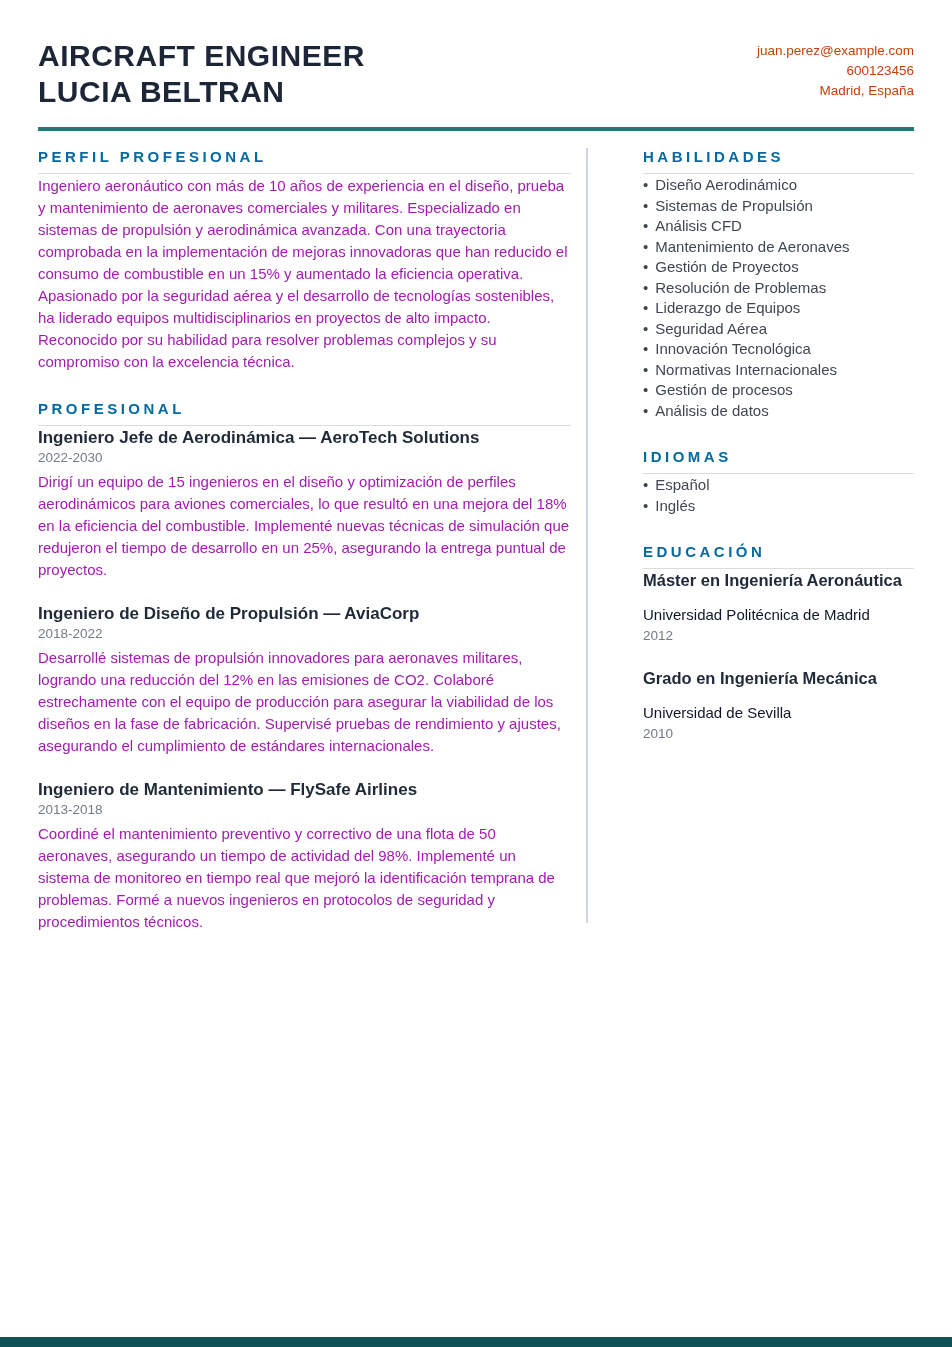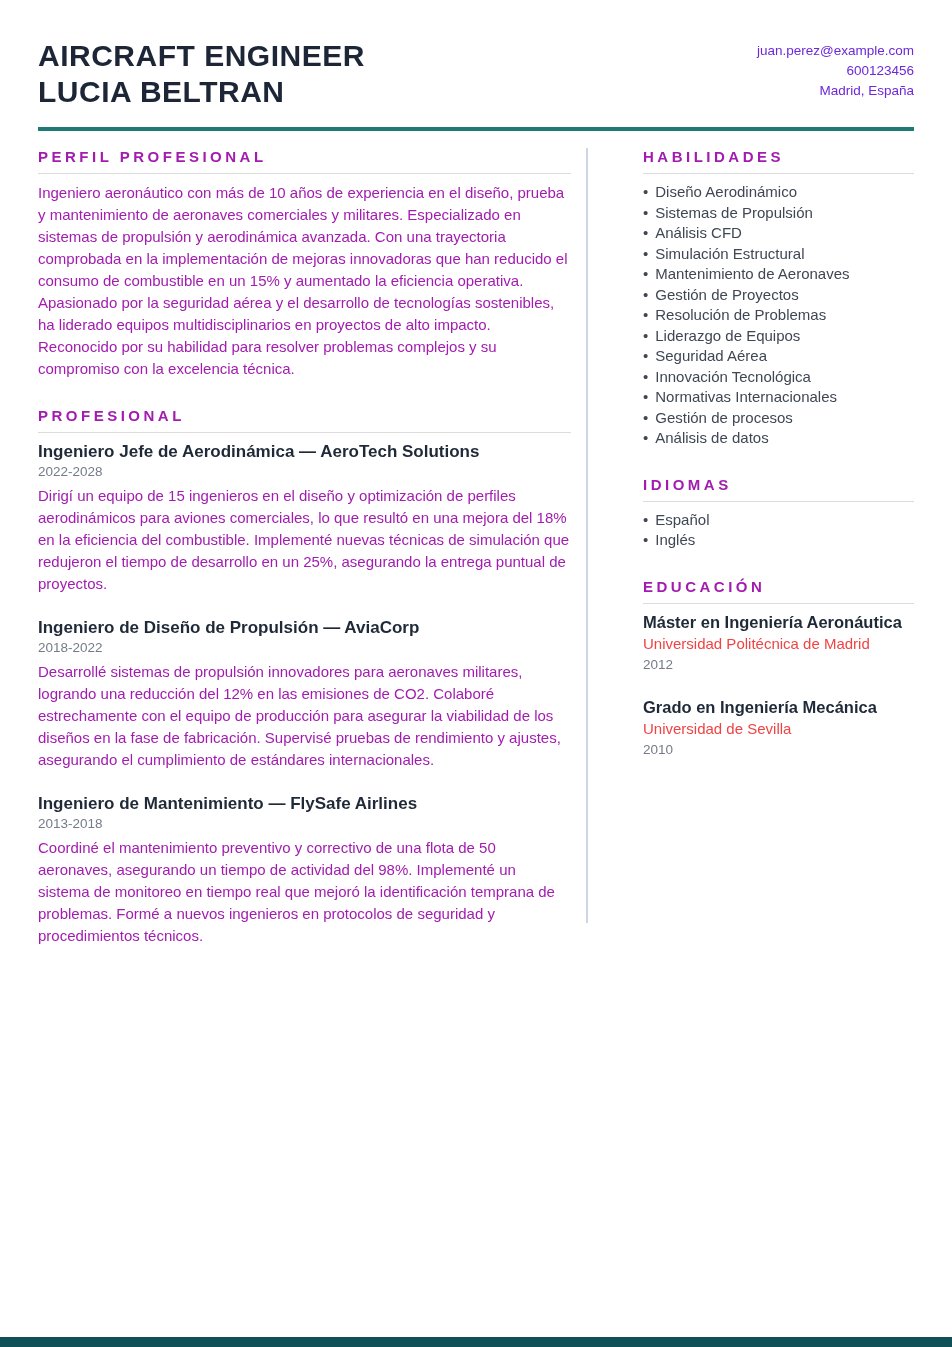--- a/index.html
+++ b/index.html
@@ -21,21 +21,21 @@
     font-size: 30px;
     line-height: 36px;
     font-weight: 700;
     color: #1c2637;
     letter-spacing: 0.5px;
   }
   .contact {
     text-align: right;
     font-size: 13.5px;
     line-height: 20px;
-    color: #6d28d9;
+    color: #c2410c;
     padding-top: 3px;
   }
   .accent-rule {
     height: 4px;
     background: #1e7a73;
     margin-top: 17px;
     border: none;
   }
 
   
@@ -48,24 +48,24 @@
     margin-left: 15px;
     flex: 0 0 2px;
   }
   .col-right { flex: 1; padding-left: 55px; }
 
   
   .sec-heading {
     font-size: 15px;
     font-weight: 700;
     letter-spacing: 3.5px;
-    color: #a21caf;
+    color: #0369a1;
     padding-bottom: 8px;
     border-bottom: 1px solid #dcdcdc;
-    margin-bottom: 8px;
+    margin-bottom: 1px;
   }
   .section { margin-bottom: 27px; }
 
   
   .body-text {
     font-size: 15px;
     line-height: 22px;
     color: #a21caf;
   }
 
@@ -96,23 +96,23 @@
   
   .edu-entry { margin-bottom: 23px; }
   .edu-degree {
     font-size: 16.5px;
     font-weight: 700;
     color: #1f2937;
     line-height: 21px;
   }
   .edu-school {
     font-size: 15px;
-    color: #ef4444;
+    color: #0f172a;
     line-height: 20px;
-    margin-top: 1px;
+    margin-top: 14px;
   }
   .edu-year {
     font-size: 13.5px;
     color: #747c88;
     line-height: 19px;
     margin-top: 1px;
   }
 
   
   .footer-bar {
@@ -148,21 +148,21 @@
       <div class="section">
         <div class="sec-heading">PERFIL PROFESIONAL</div>
         <div class="body-text">Ingeniero aeronáutico con más de 10 años de experiencia en el diseño, prueba y mantenimiento de aeronaves comerciales y militares. Especializado en sistemas de propulsión y aerodinámica avanzada. Con una trayectoria comprobada en la implementación de mejoras innovadoras que han reducido el consumo de combustible en un 15% y aumentado la eficiencia operativa. Apasionado por la seguridad aérea y el desarrollo de tecnologías sostenibles, ha liderado equipos multidisciplinarios en proyectos de alto impacto. Reconocido por su habilidad para resolver problemas complejos y su compromiso con la excelencia técnica.</div>
       </div>
 
       <div class="section">
         <div class="sec-heading">PROFESIONAL</div>
 
         <div class="job">
           <div class="job-title">Ingeniero Jefe de Aerodinámica — AeroTech Solutions</div>
-          <div class="job-dates">2022-2028</div>
+          <div class="job-dates">2022-2030</div>
           <div class="body-text">Dirigí un equipo de 15 ingenieros en el diseño y optimización de perfiles aerodinámicos para aviones comerciales, lo que resultó en una mejora del 18% en la eficiencia del combustible. Implementé nuevas técnicas de simulación que redujeron el tiempo de desarrollo en un 25%, asegurando la entrega puntual de proyectos.</div>
         </div>
 
         <div class="job">
           <div class="job-title">Ingeniero de Diseño de Propulsión — AviaCorp</div>
           <div class="job-dates">2018-2022</div>
           <div class="body-text">Desarrollé sistemas de propulsión innovadores para aeronaves militares, logrando una reducción del 12% en las emisiones de CO2. Colaboré estrechamente con el equipo de producción para asegurar la viabilidad de los diseños en la fase de fabricación. Supervisé pruebas de rendimiento y ajustes, asegurando el cumplimiento de estándares internacionales.</div>
         </div>
 
         <div class="job">
@@ -177,21 +177,20 @@
     <div class="col-divider"></div>
 
     <div class="col-right">
 
       <div class="section">
         <div class="sec-heading">HABILIDADES</div>
         <ul class="bullet-list">
           <li><span class="blt">•</span><span>Diseño Aerodinámico</span></li>
           <li><span class="blt">•</span><span>Sistemas de Propulsión</span></li>
           <li><span class="blt">•</span><span>Análisis CFD</span></li>
-          <li><span class="blt">•</span><span>Simulación Estructural</span></li>
           <li><span class="blt">•</span><span>Mantenimiento de Aeronaves</span></li>
           <li><span class="blt">•</span><span>Gestión de Proyectos</span></li>
           <li><span class="blt">•</span><span>Resolución de Problemas</span></li>
           <li><span class="blt">•</span><span>Liderazgo de Equipos</span></li>
           <li><span class="blt">•</span><span>Seguridad Aérea</span></li>
           <li><span class="blt">•</span><span>Innovación Tecnológica</span></li>
           <li><span class="blt">•</span><span>Normativas Internacionales</span></li>
           <li><span class="blt">•</span><span>Gestión de procesos</span></li>
           <li><span class="blt">•</span><span>Análisis de datos</span></li>
         </ul>

